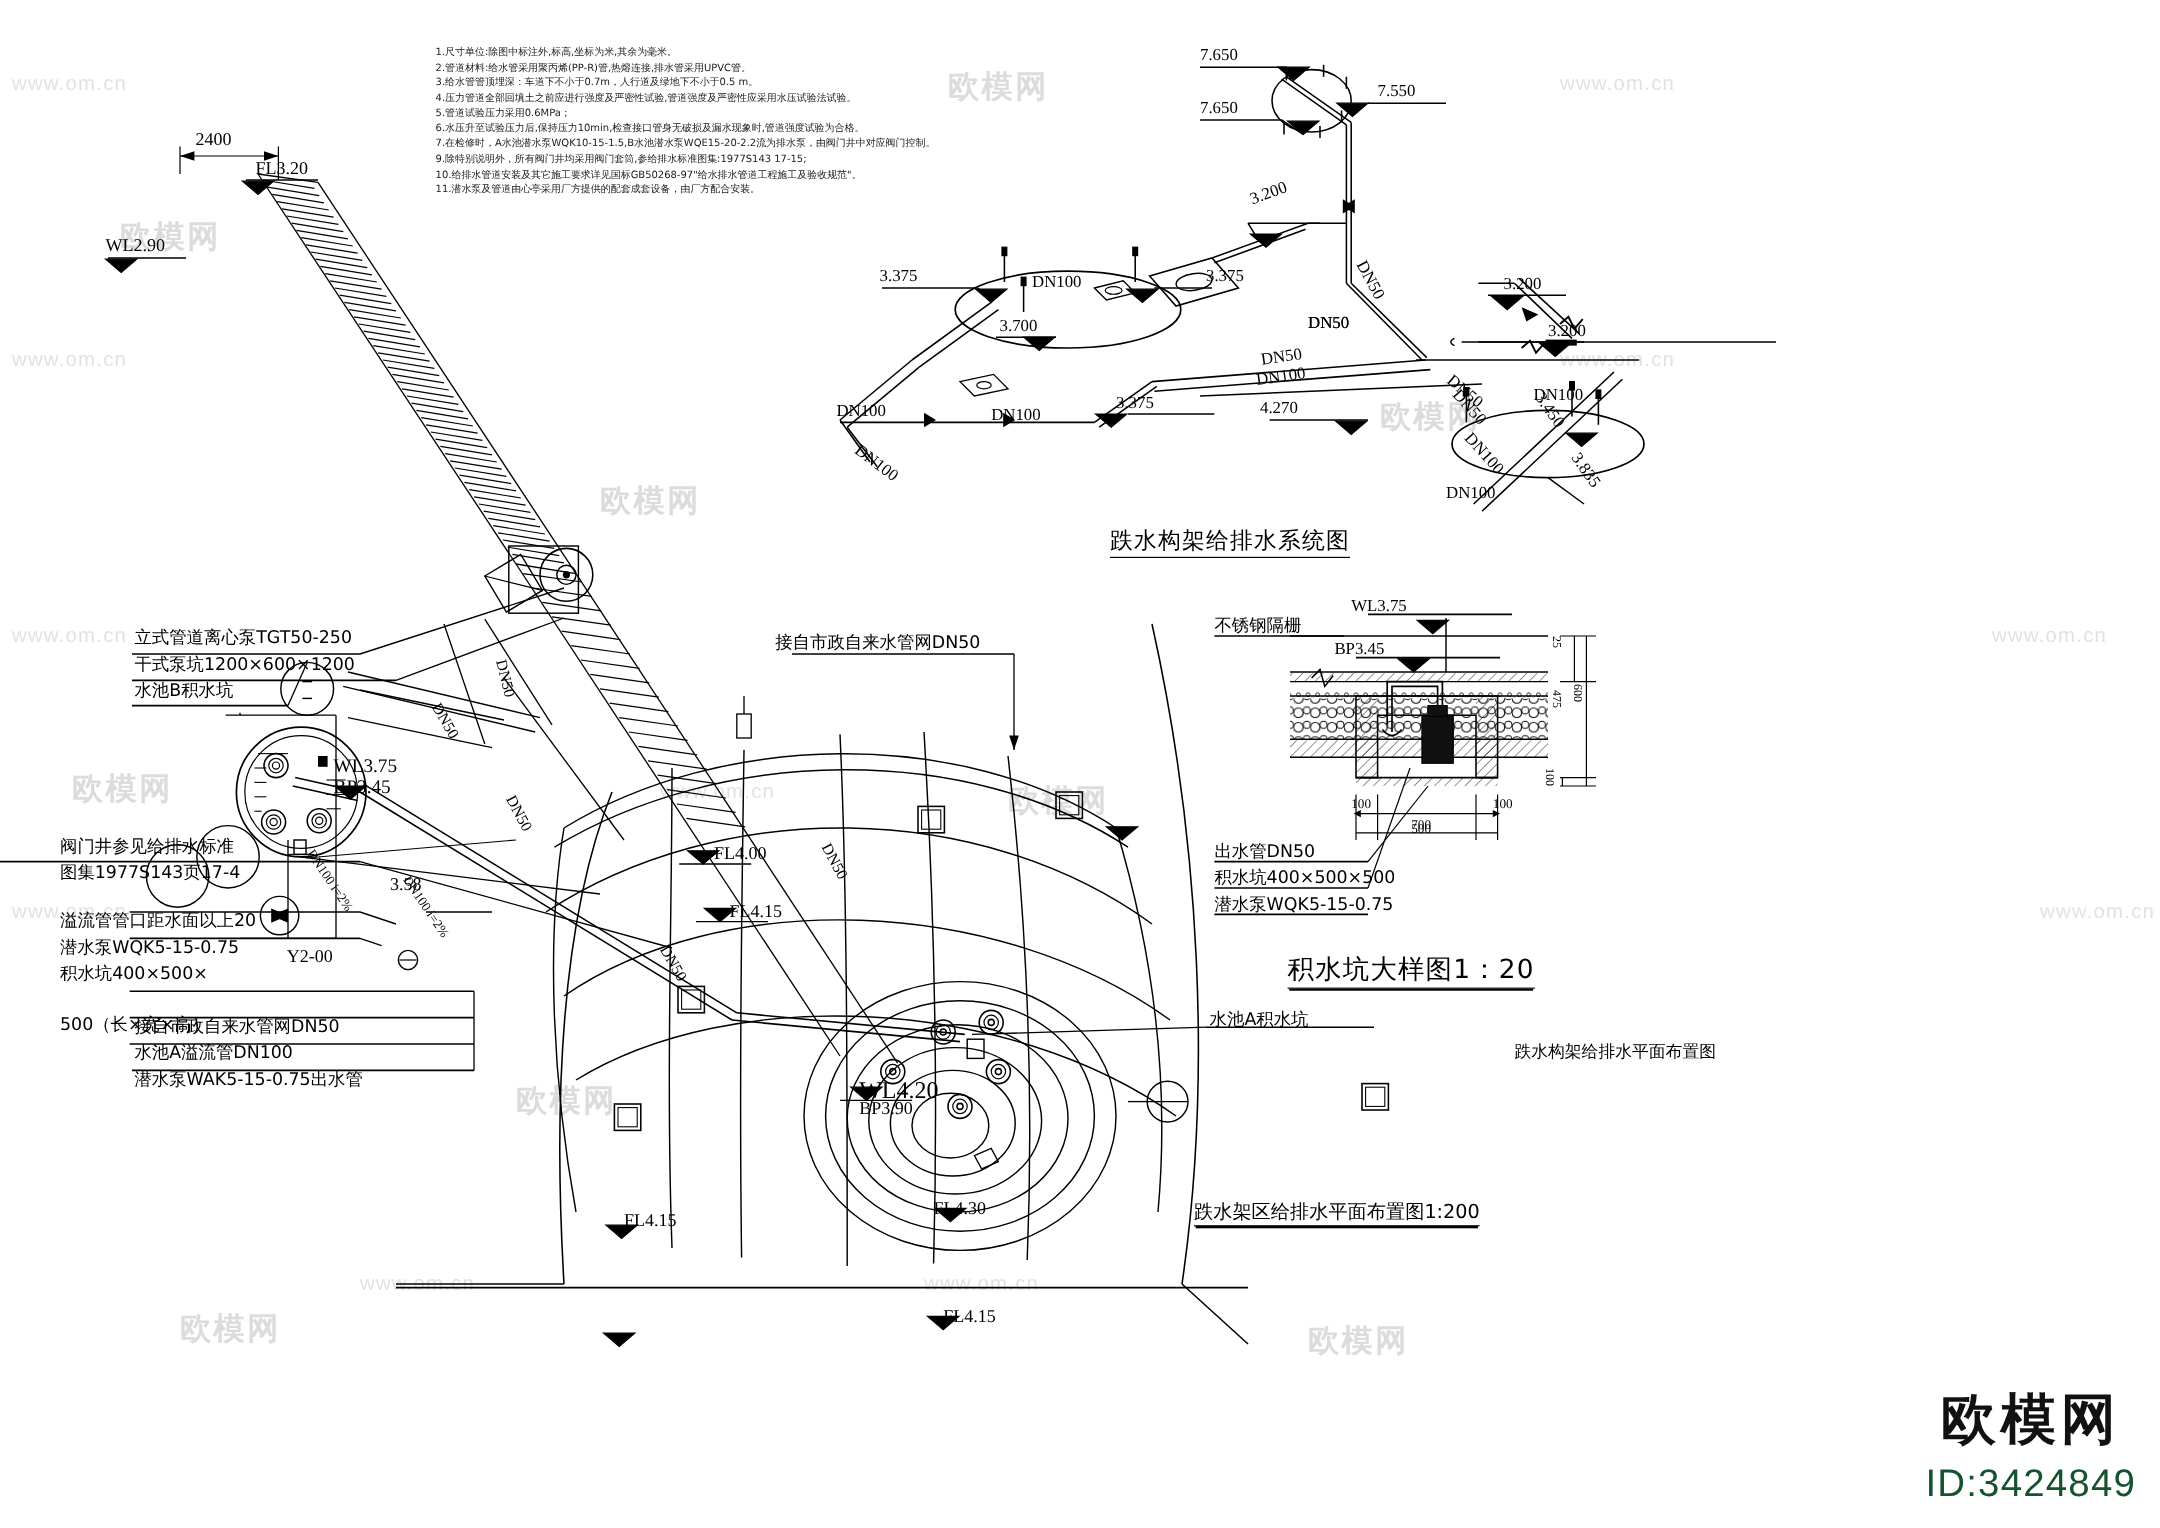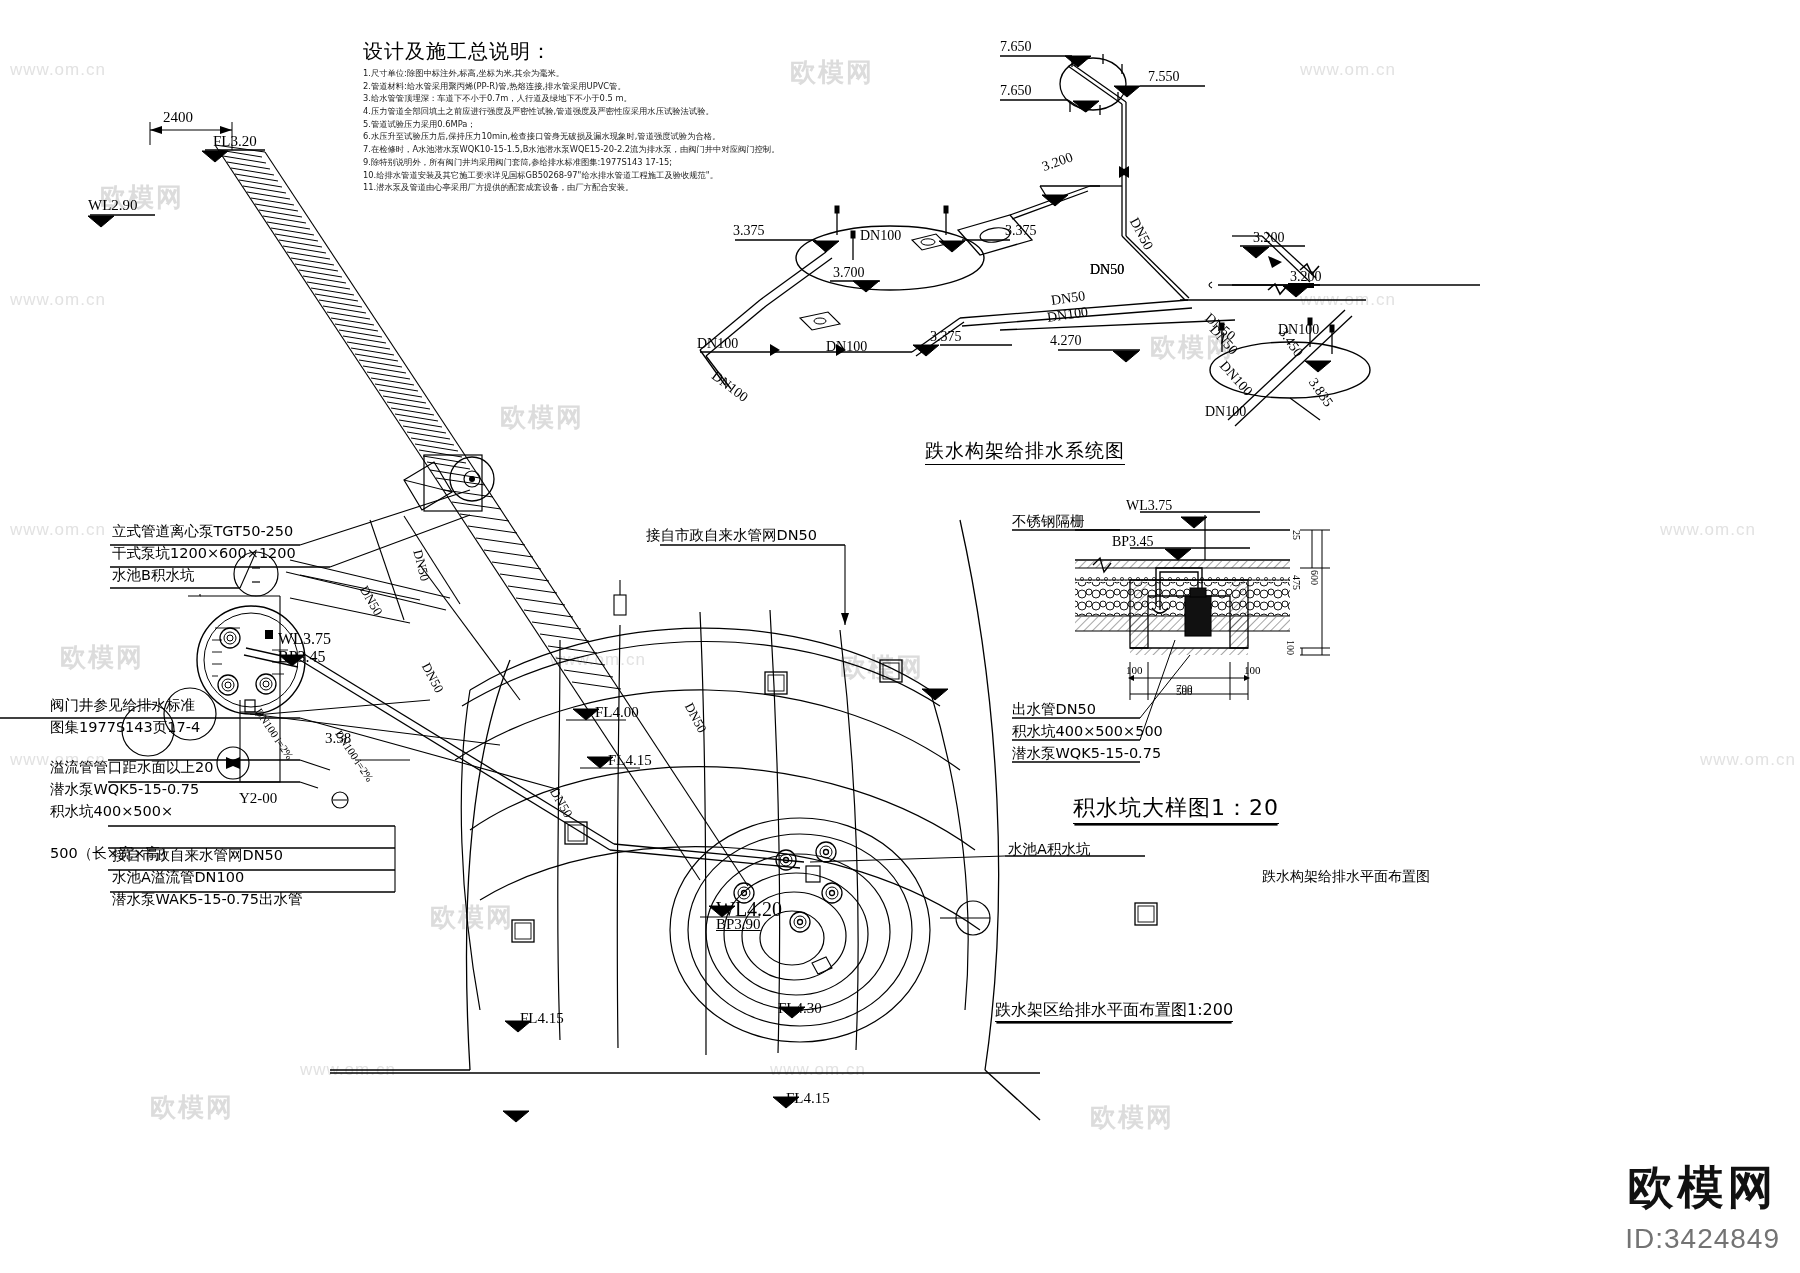--- a/index.html
+++ b/index.html
@@ -20,21 +20,21 @@
   .elev{position:absolute;font-size:14px;font-family:"Liberation Serif",serif;}
   .pipe{position:absolute;font-size:14px;font-family:"Liberation Serif",serif;}
   .leg{position:absolute;font-size:14.5px;font-family:"DejaVu Sans","Liberation Sans",sans-serif;}
   .wm{position:absolute;color:#dcdcdc;font-family:"DejaVu Sans","Liberation Sans",sans-serif;
       font-size:26px;font-weight:bold;letter-spacing:2px;user-select:none;}
   .wmsm{position:absolute;color:#e2e2e2;font-family:"Liberation Sans",sans-serif;
       font-size:17px;letter-spacing:1px;user-select:none;}
   .logo{position:absolute;right:20px;bottom:18px;text-align:center;}
   .logo .brand{font-family:"DejaVu Sans","Liberation Sans",sans-serif;font-size:46px;
       font-weight:bold;color:#111;letter-spacing:4px;}
-  .logo .idv{font-family:"Liberation Sans",sans-serif;font-size:28px;color:#737373;letter-spacing:1px;margin-top:4px;}
+  .logo .idv{font-family:"Liberation Sans",sans-serif;font-size:32px;color:#14532d;letter-spacing:1px;margin-top:4px;}
   .rot{transform-origin:0 0;}
 </style>
 </head>
 <body>
 
 <div class="wmsm" style="left:10px;top:60px;">www.om.cn</div>
 <div class="wmsm" style="left:10px;top:290px;">www.om.cn</div>
 <div class="wmsm" style="left:10px;top:520px;">www.om.cn</div>
 <div class="wmsm" style="left:10px;top:750px;">www.om.cn</div>
 <div class="wm" style="left:100px;top:180px;">欧模网</div>
@@ -543,21 +543,20 @@
   <line x1="1012" y1="762" x2="1140" y2="762" stroke-width="1.3"></line>
   <line x1="1140" y1="718" x2="1190" y2="655" stroke-width="1"></line>
   <line x1="1140" y1="740" x2="1175" y2="640" stroke-width="1"></line>
 
   <line x1="1063" y1="516" x2="1287" y2="516" stroke-width="0"></line>
 
   </g>
 </svg>
 
 <div class="notes">
-  <h1>设计及施工总说明：</h1>
   <p>1.尺寸单位:除图中标注外,标高,坐标为米,其余为毫米。</p>
   <p>2.管道材料:给水管采用聚丙烯(PP-R)管,热熔连接,排水管采用UPVC管。</p>
   <p>3.给水管管顶埋深：车道下不小于0.7m，人行道及绿地下不小于0.5 m。</p>
   <p>4.压力管道全部回填土之前应进行强度及严密性试验,管道强度及严密性应采用水压试验法试验。</p>
   <p>5.管道试验压力采用0.6MPa；</p>
   <p>6.水压升至试验压力后,保持压力10min,检查接口管身无破损及漏水现象时,管道强度试验为合格。</p>
   <p>7.在检修时，A水池潜水泵WQK10-15-1.5,B水池潜水泵WQE15-20-2.2流为排水泵，由阀门井中对应阀门控制。</p>
   <p>9.除特别说明外，所有阀门井均采用阀门套筒,参给排水标准图集:1977S143 17-15;</p>
   <p>10.给排水管道安装及其它施工要求详见国标GB50268-97"给水排水管道工程施工及验收规范"。</p>
   <p>11.潜水泵及管道由心亭采用厂方提供的配套成套设备，由厂方配合安装。</p>
@@ -598,21 +597,21 @@
 <div class="mono" style="position:absolute;left:213px;top:133px;font-size:15px;">FL3.20</div>
 <div class="mono" style="position:absolute;left:88px;top:197px;font-size:15px;">WL2.90</div>
 <div class="mono" style="position:absolute;left:278px;top:630px;font-size:16px;">WL3.75</div>
 <div class="mono" style="position:absolute;left:278px;top:648px;font-size:16px;">BP3.45</div>
 <div class="mono" style="position:absolute;left:595px;top:704px;font-size:15px;">FL4.00</div>
 <div class="mono" style="position:absolute;left:608px;top:752px;font-size:15px;">FL4.15</div>
 <div class="mono" style="position:absolute;left:520px;top:1010px;font-size:15px;">FL4.15</div>
 <div class="mono" style="position:absolute;left:786px;top:1090px;font-size:15px;">FL4.15</div>
 <div class="mono" style="position:absolute;left:778px;top:1000px;font-size:15px;">FL4.30</div>
 <div class="mono" style="position:absolute;left:716px;top:898px;font-size:20px;">WL4.20</div>
-<div class="mono" style="position:absolute;left:716px;top:916px;font-size:15px;text-decoration:underline;">BP3.90</div>
+<div class="mono" style="position:absolute;left:716px;top:916px;font-size:15px;">BP3.90</div>
 <div class="mono" style="position:absolute;left:325px;top:730px;font-size:15px;">3.58</div>
 <div class="mono" style="position:absolute;left:239px;top:790px;font-size:15px;">Y2-00</div>
 
 <div class="pipe rot" style="left:425px;top:548px;font-size:13px;transform:rotate(76deg);">DN50</div>
 <div class="pipe rot" style="left:370px;top:583px;font-size:13px;transform:rotate(60deg);">DN50</div>
 <div class="pipe rot" style="left:432px;top:660px;font-size:13px;transform:rotate(62deg);">DN50</div>
 <div class="pipe rot" style="left:560px;top:785px;font-size:13px;transform:rotate(60deg);">DN50</div>
 <div class="pipe rot" style="left:695px;top:700px;font-size:13px;transform:rotate(62deg);">DN50</div>
 <div class="pipe rot" style="left:263px;top:706px;font-size:11px;transform:rotate(56deg);">DN100  i=2%</div>
 <div class="pipe rot" style="left:343px;top:728px;font-size:11px;transform:rotate(56deg);">DN100  i=2%</div>

